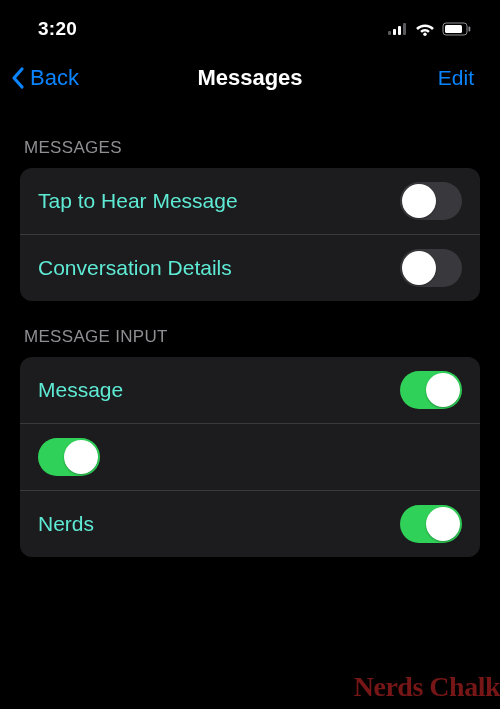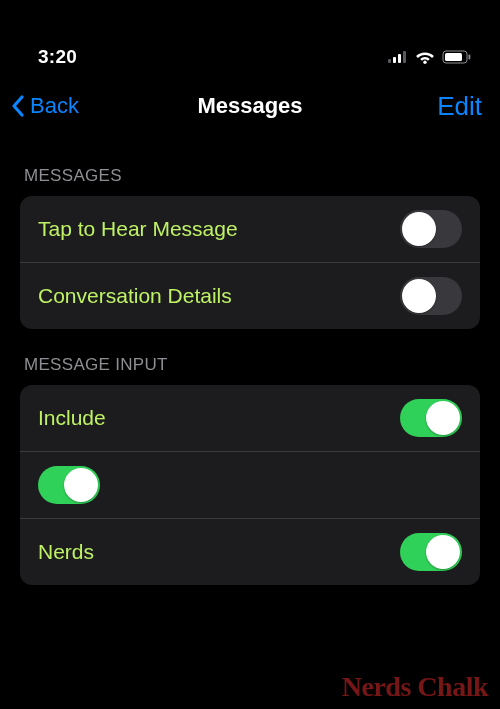--- a/index.html
+++ b/index.html
@@ -16,58 +16,57 @@
       color: #fff;
       overflow: hidden;
       position: relative;
     }
     .status-bar {
       display: flex;
       justify-content: space-between;
       align-items: center;
       padding: 14px 28px 8px 38px;
       height: 52px;
-      margin-top: 28px;
     }
     .status-time {
       font-size: 19px;
       font-weight: 600;
       letter-spacing: 0.3px;
     }
     .status-icons {
       display: flex;
       align-items: center;
       gap: 7px;
     }
     .nav-bar {
       display: flex;
       justify-content: space-between;
       align-items: center;
-      padding: 10px 18px 14px 10px;
+      padding: 10px 26px 14px 10px;
       position: relative;
       height: 56px;
     }
     .nav-back {
       display: flex;
       align-items: center;
       color: #0a84ff;
       font-size: 22px;
       gap: 4px;
     }
     .nav-title {
       position: absolute;
       left: 50%;
       transform: translateX(-50%);
       font-size: 22px;
       font-weight: 600;
       color: #fff;
     }
     .nav-edit {
       color: #0a84ff;
-      font-size: 26px;
+      font-size: 21px;
       text-align: right;
     }
     .content {
       padding: 0 20px;
     }
     .section-header {
       color: #8e8e93;
       font-size: 17px;
       text-transform: uppercase;
       letter-spacing: 0.3px;
@@ -86,21 +85,21 @@
       justify-content: space-between;
       align-items: center;
       padding: 14px 18px;
       min-height: 58px;
     }
     .row + .row {
       border-top: 1px solid #3a3a3c;
     }
     .row-label {
       font-size: 21px;
-      color: #bef264;
+      color: #5eead4;
       font-weight: 400;
     }
     .section-footer {
       color: #8e8e93;
       font-size: 17px;
       line-height: 1.35;
       padding: 10px 4px 0 4px;
     }
     .switch {
       width: 62px;
@@ -126,21 +125,21 @@
     }
     .switch.off .knob {
       left: 2px;
     }
     .switch.on .knob {
       right: 2px;
     }
     .watermark {
       position: absolute;
       bottom: 6px;
-      right: 12px;
+      right: 0;
       font-family: Georgia, 'Times New Roman', serif;
       font-size: 28px;
       font-weight: bold;
       color: #8b1a1a;
       opacity: 0.85;
       letter-spacing: -0.5px;
     }
   </style>
 </head>
 <body>
@@ -192,21 +191,21 @@
       <div class="row-label">Conversation Details</div>
       <div class="switch off">
           <div class="knob"></div>
         </div>
     </div>
   </div>
 
   <div class="section-header tight">MESSAGE INPUT</div>
   <div class="group">
     <div class="row">
-      <div class="row-label">Include</div>
+      <div class="row-label">Message</div>
       <div class="switch on">
           <div class="knob"></div>
         </div>
     </div>
     <div class="row">
       <div class="switch on">
           <div class="knob"></div>
         </div>
     </div>
     <div class="row">

